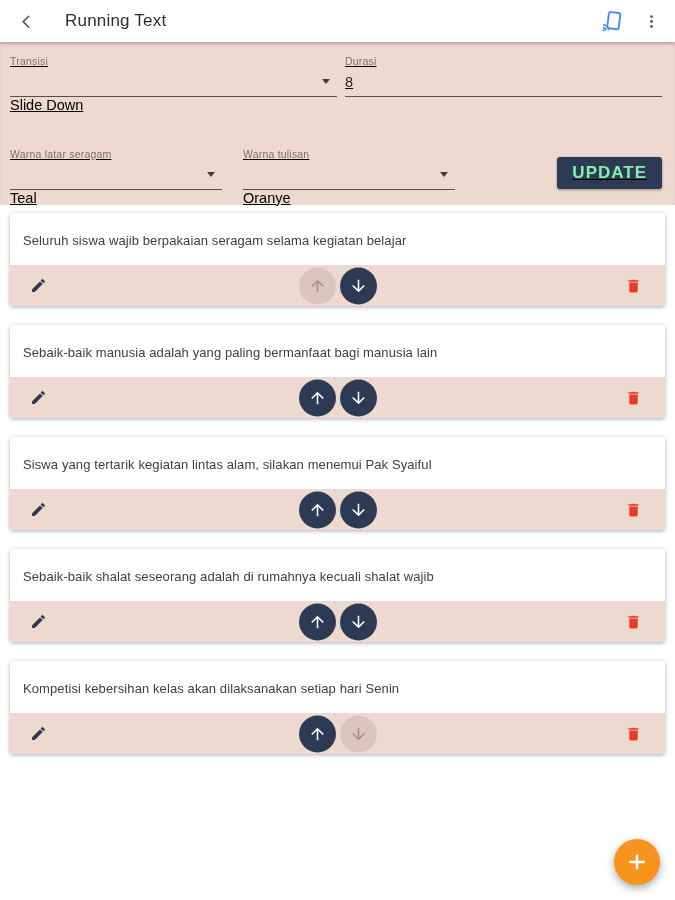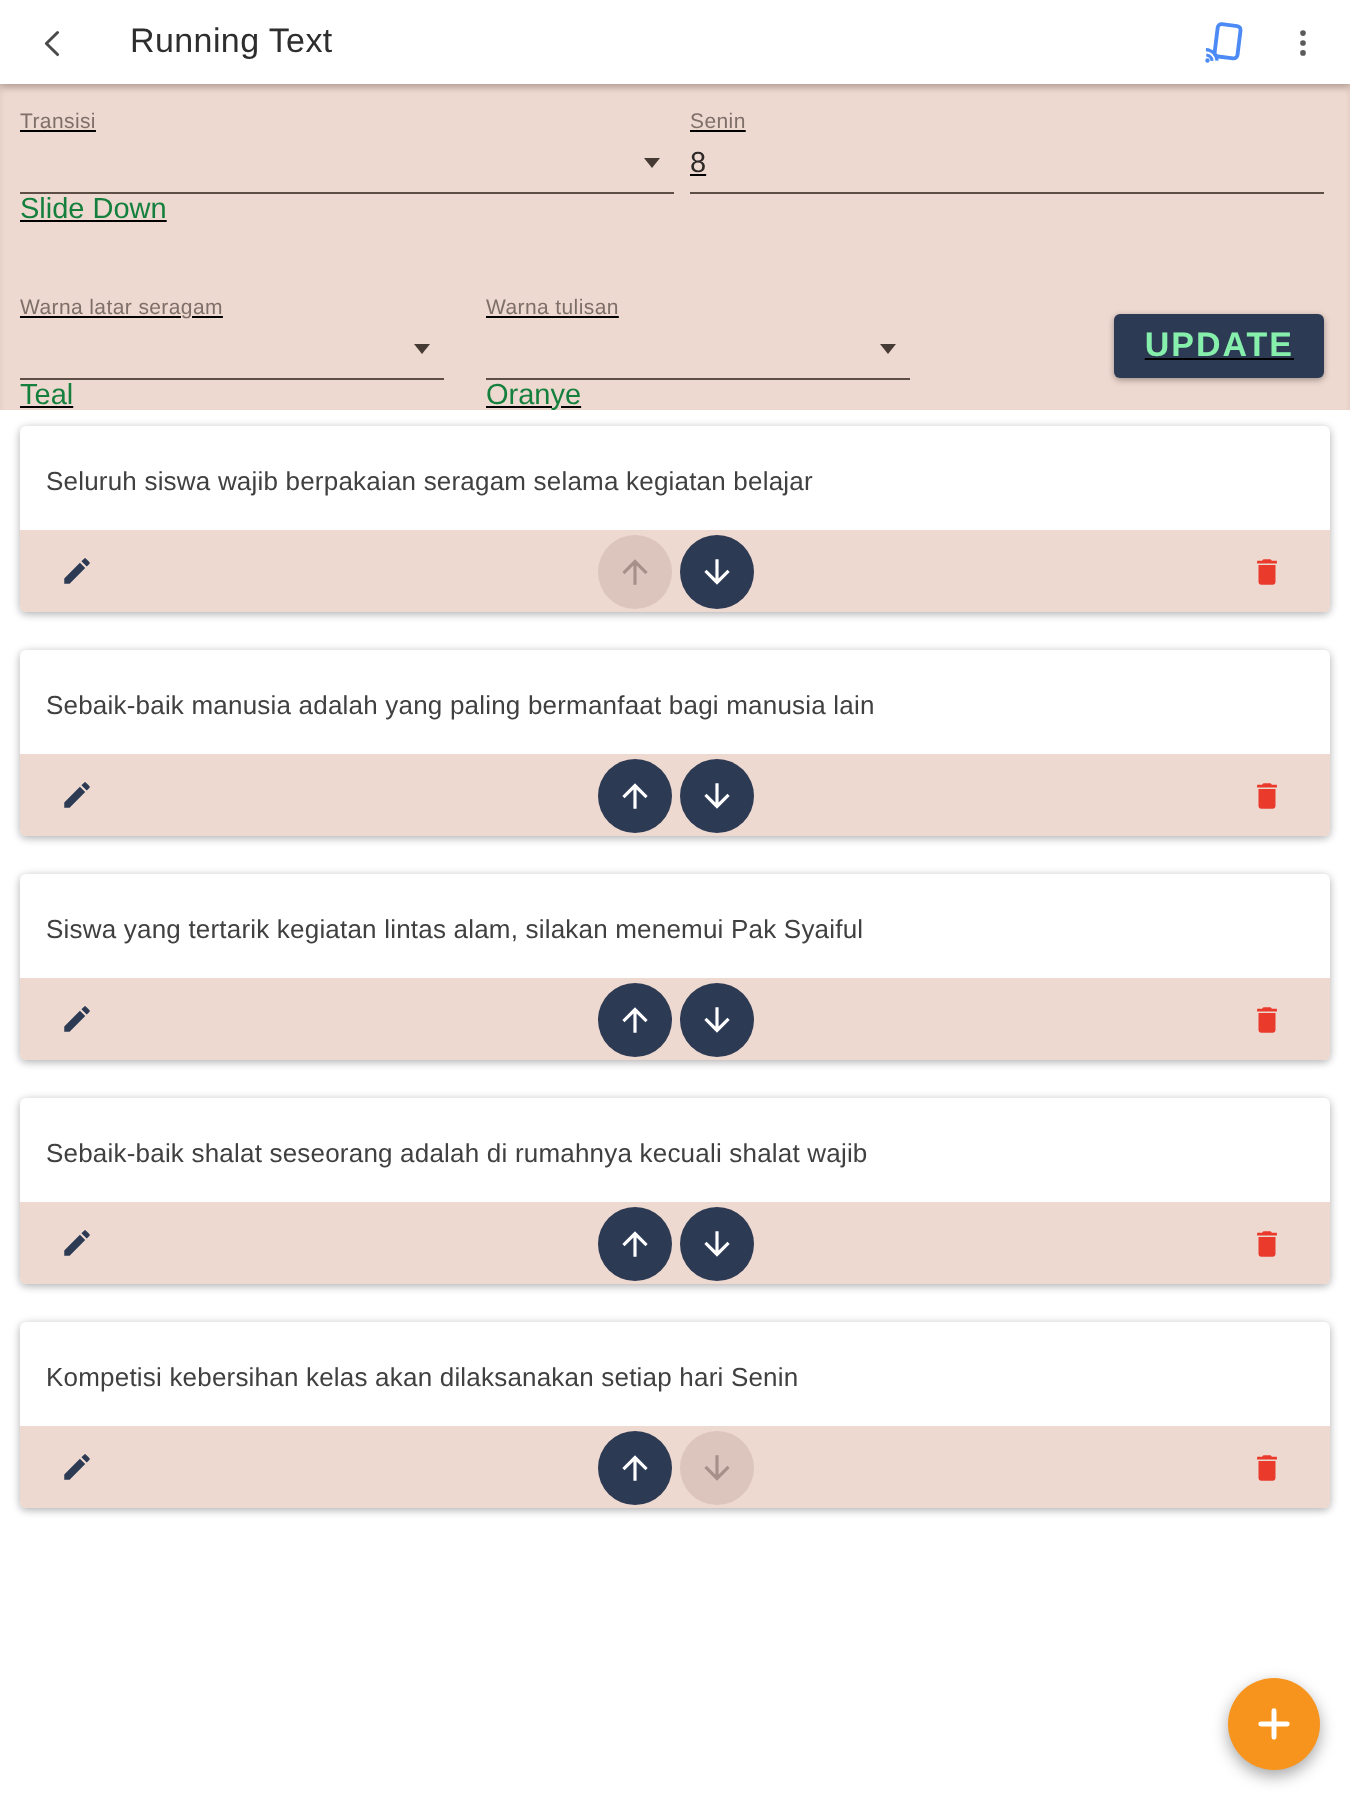--- a/index.html
+++ b/index.html
@@ -41,21 +41,21 @@
   .form-row.second { margin-top: 12px; align-items: flex-end; }
   .field label {
     display: block; font-size: 10.5px; color: #7e6f68;
     margin-bottom: 7px; letter-spacing: 0.2px;
   }
   .value-row {
     display: flex; align-items: center;
     border-bottom: 1.5px solid #5d4e46;
     padding: 0 2px 7px 0; height: 23px;
   }
-  .value { font-size: 14.5px; color: #15803d; flex: 1; white-space: nowrap; margin-top: 46px; }
+  .value { font-size: 14.5px; color: #000000; flex: 1; white-space: nowrap; margin-top: 46px; }
   .caret {
     width: 0; height: 0;
     border-left: 4.5px solid transparent; border-right: 4.5px solid transparent;
     border-top: 5.5px solid #463b34; margin-right: 5px; flex: none;
   }
   .f-transition { width: 327px; }
   .f-duration { flex: 1; margin-left: 8px; }
   .f-duration input {
     border: none; background: transparent; outline: none;
     font-family: inherit; font-size: 14.5px; color: #2d2927;
@@ -159,21 +159,21 @@
 <section class="form-panel">
   <div class="form-row">
     <div class="field f-transition select-field">
       <label>Transisi</label>
       <div class="value-row">
         <span class="value">Slide Down</span>
         <span class="caret"></span>
       </div>
     </div>
     <div class="field f-duration">
-      <label>Senin</label>
+      <label>Durasi</label>
       <div class="value-row">
         <input type="text" value="8" style="">
       </div>
     </div>
   </div>
   <div class="form-row second">
     <div class="field f-bg select-field">
       <label>Warna latar seragam</label>
       <div class="value-row">
         <span class="value">Teal</span>

